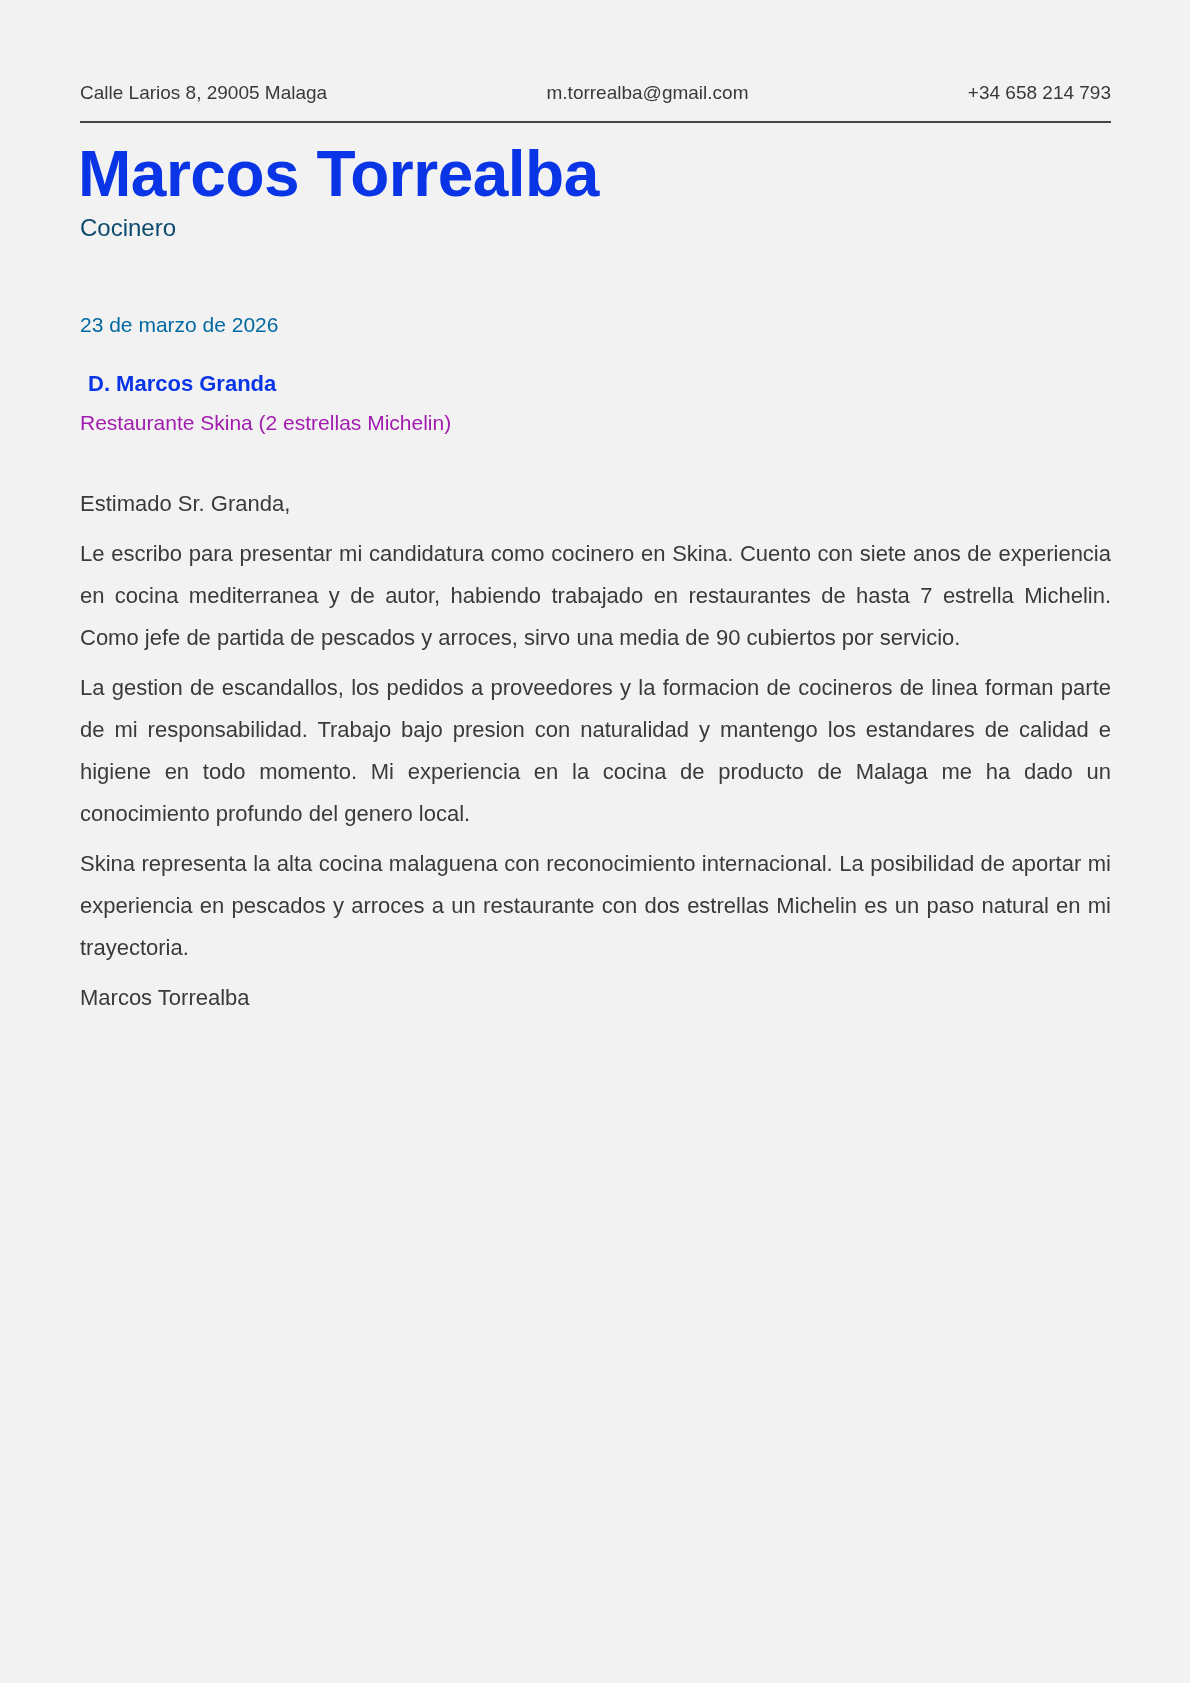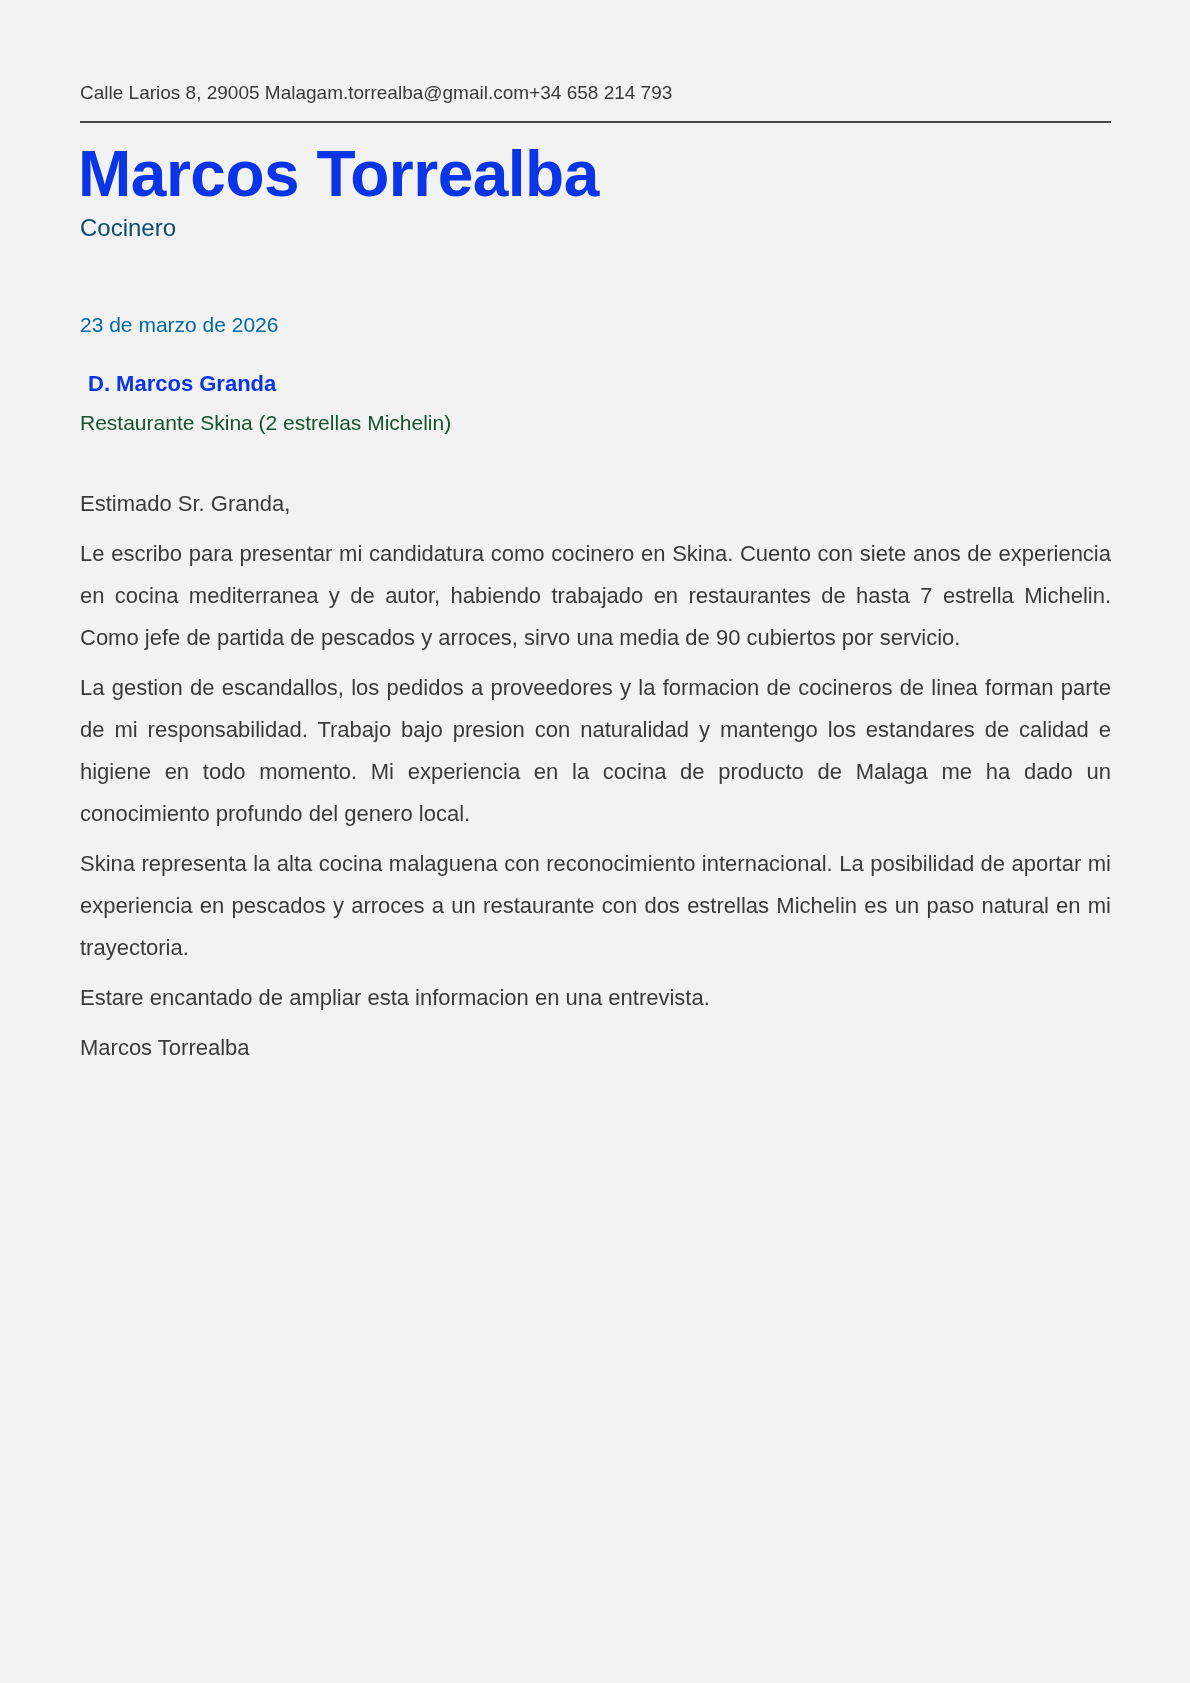--- a/index.html
+++ b/index.html
@@ -21,21 +21,21 @@
       top: 0;
       width: 1031px;
     }
     .contact-bar {
       position: absolute;
       top: 81px;
       left: 0;
       width: 1031px;
       height: 24px;
       display: flex;
-      justify-content: flex-start;
+      justify-content: space-between;
       align-items: center;
       font-size: 19px;
       color: #3a3a3a;
     }
     .contact-bar span { white-space: nowrap; }
     .divider {
       position: absolute;
       top: 121px;
       left: 0;
       width: 1031px;
@@ -77,21 +77,21 @@
       font-weight: 700;
       color: #0a35e6;
       line-height: 28px;
     }
     .recipient-org {
       position: absolute;
       top: 409px;
       left: 0;
       font-size: 21px;
       line-height: 28px;
-      color: #14532d;
+      color: #a21caf;
     }
     .body {
       position: absolute;
       top: 483px;
       left: 0;
       width: 1031px;
       font-size: 22px;
       line-height: 42px;
       color: #3a3a3a;
     }
@@ -116,16 +116,15 @@
 
   <div class="date">23 de marzo de 2026</div>
   <div class="recipient-name">D. Marcos Granda</div>
   <div class="recipient-org">Restaurante Skina (2 estrellas Michelin)</div>
 
   <div class="body">
     <p class="left">Estimado Sr. Granda,</p>
     <p>Le escribo para presentar mi candidatura como cocinero en Skina. Cuento con siete anos de experiencia en cocina mediterranea y de autor, habiendo trabajado en restaurantes de hasta 7 estrella Michelin. Como jefe de partida de pescados y arroces, sirvo una media de 90 cubiertos por servicio.</p>
     <p>La gestion de escandallos, los pedidos a proveedores y la formacion de cocineros de linea forman parte de mi responsabilidad. Trabajo bajo presion con naturalidad y mantengo los estandares de calidad e higiene en todo momento. Mi experiencia en la cocina de producto de Malaga me ha dado un conocimiento profundo del genero local.</p>
     <p>Skina representa la alta cocina malaguena con reconocimiento internacional. La posibilidad de aportar mi experiencia en pescados y arroces a un restaurante con dos estrellas Michelin es un paso natural en mi trayectoria.</p>
-    <p class="left">Estare encantado de ampliar esta informacion en una entrevista.</p>
     <p class="left">Marcos Torrealba</p>
   </div>
 </div>
 
 </body></html>

